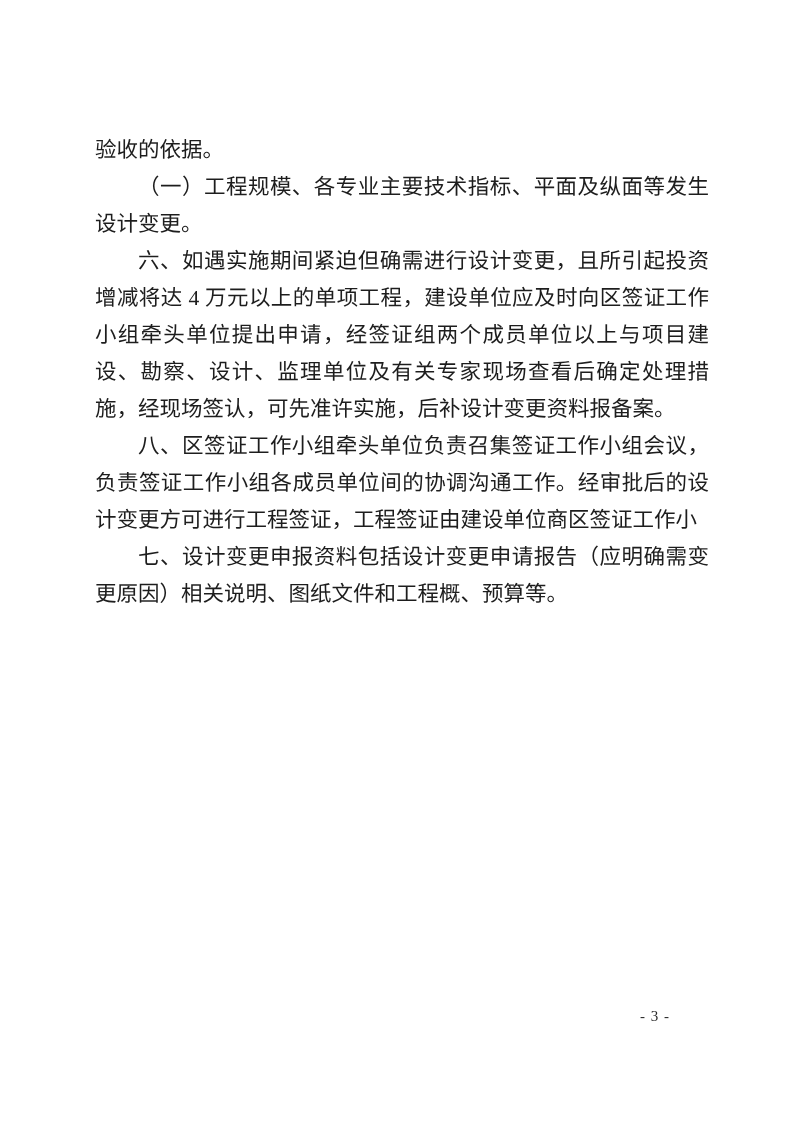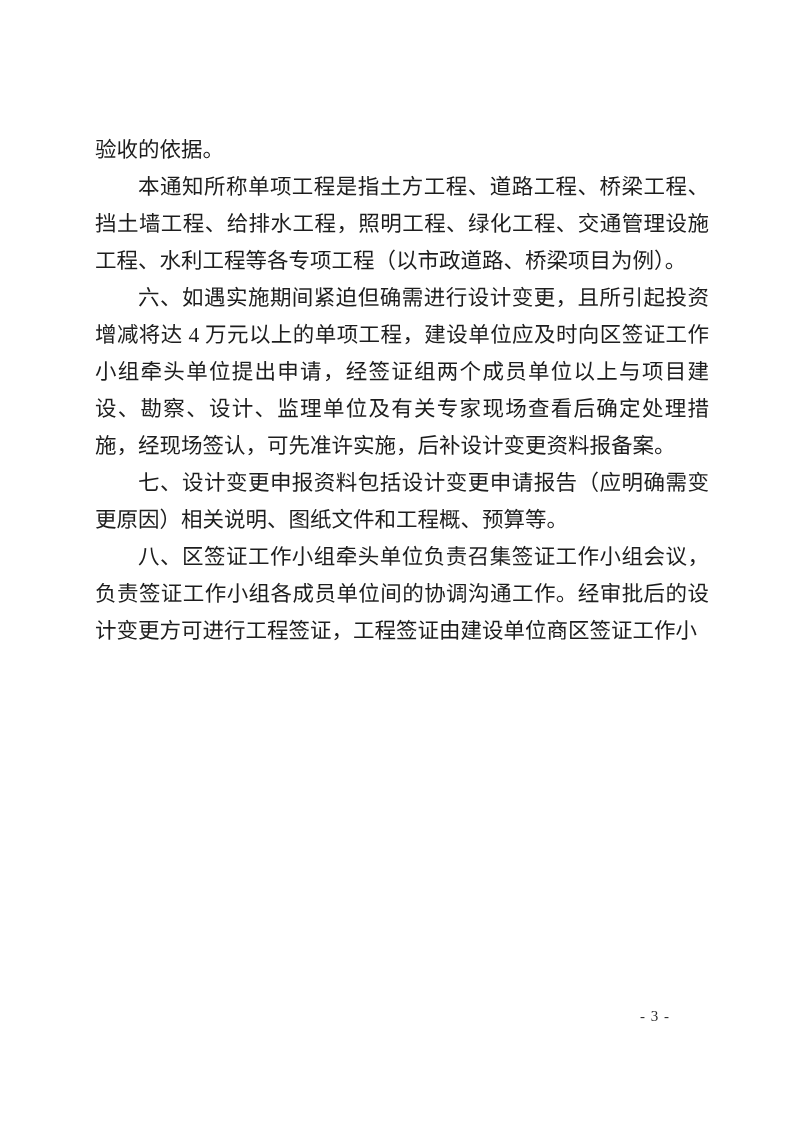--- a/index.html
+++ b/index.html
@@ -49,19 +49,19 @@
     color: #2a2a2a;
     letter-spacing: 1px;
   }
 </style>
 </head>
 <body>
 
 <main class="doc-page">
   <div class="doc-body">
       <p class="para">验收的依据。</p>
-      <p class="para indent">本通知所称单项工程是指土方工程、道路工程、桥梁工程、挡土墙工程、给排水工程，照明工程、绿化工程、交通管理设施工程、水利工程等各专项工程（以市政道路、桥梁项目为例）。</p>
+      <p class="para indent">（一）工程规模、各专业主要技术指标、平面及纵面等发生设计变更。</p>
       <p class="para indent">六、如遇实施期间紧迫但确需进行设计变更，且所引起投资增减将达 4 万元以上的单项工程，建设单位应及时向区签证工作小组牵头单位提出申请，经签证组两个成员单位以上与项目建设、勘察、设计、监理单位及有关专家现场查看后确定处理措施，经现场签认，可先准许实施，后补设计变更资料报备案。</p>
+      <p class="para indent">八、区签证工作小组牵头单位负责召集签证工作小组会议，负责签证工作小组各成员单位间的协调沟通工作。经审批后的设计变更方可进行工程签证，工程签证由建设单位商区签证工作小</p>
       <p class="para indent">七、设计变更申报资料包括设计变更申请报告（应明确需变更原因）相关说明、图纸文件和工程概、预算等。</p>
-      <p class="para indent">八、区签证工作小组牵头单位负责召集签证工作小组会议，负责签证工作小组各成员单位间的协调沟通工作。经审批后的设计变更方可进行工程签证，工程签证由建设单位商区签证工作小</p>
     </div>
   <div class="page-number">- 3 -</div>
 </main>
 
 </body></html>

